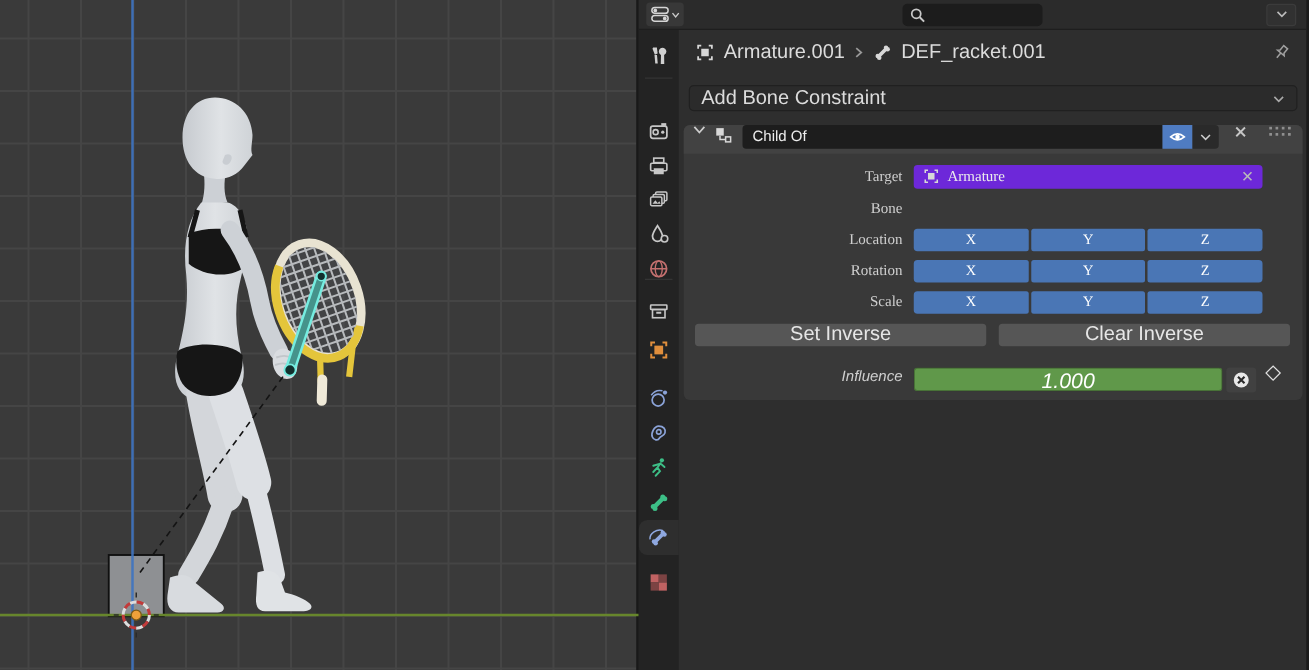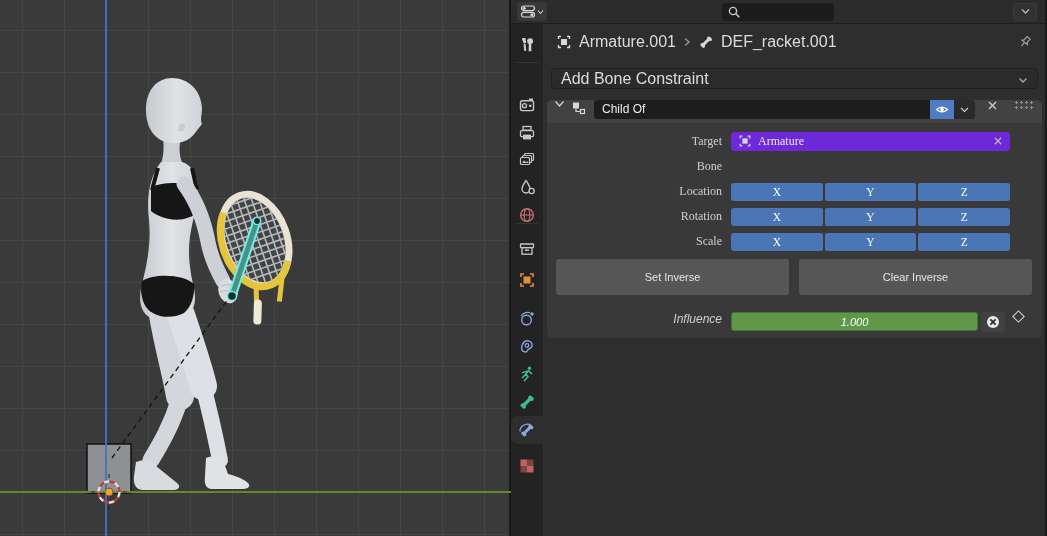--- a/index.html
+++ b/index.html
@@ -75,25 +75,25 @@
   .objfield { display:flex; align-items:center; background:#6d28d9; border-radius:3px;
               height:19px; padding:0 7px; gap:6px; }
   .objfield.focused { box-shadow:0 0 0 1px #a8a8a8; }
   .fval { flex:1; color:#ebebeb; font-size:12px; }
   .xyz { display:flex; gap:2px; height:18px; margin-top:1px; }
   .xyzbtn { flex:1; background:#4a76b5; color:#ffffff; font-size:11.5px;
             display:flex; align-items:center; justify-content:center; border-radius:2px; }
   .xyz .xyzbtn:first-child { border-radius:3px 2px 2px 3px; }
   .xyz .xyzbtn:last-child  { border-radius:2px 3px 3px 2px; }
   .invrow { display:flex; gap:10px; margin:8px 10px 0 9px; }
-  .gbtn { flex:1; height:36px; background:#565656; border-radius:3px; color:#e6e6e6;
-          font-size:11px; display:flex; align-items:center; justify-content:center; }
+  .gbtn { flex:1; height:18px; background:#565656; border-radius:3px; color:#e6e6e6;
+          font-size:16px; display:flex; align-items:center; justify-content:center; }
   .infrow { display:flex; align-items:flex-start; margin-top:17px; height:20px;font-style:italic; }
   .slider { width:247px; height:19px; background:#60984a; border-radius:3px; text-align:center;
-            color:#ffffff; font-size:11px; line-height:19px; border:1px solid rgba(0,0,0,0.25); }
+            color:#ffffff; font-size:17px; line-height:19px; border:1px solid rgba(0,0,0,0.25); }
   .clearbtn { width:24px; height:20px; background:#414141; border-radius:3px; margin-left:3px;
               display:flex; align-items:center; justify-content:center; }
   .kfdiamond { width:9px; height:9px; border:1.6px solid #dedede; transform:rotate(45deg);
                margin-left:9px; }
 </style>
 </head>
 <body>
 
 <div class="app">
 

